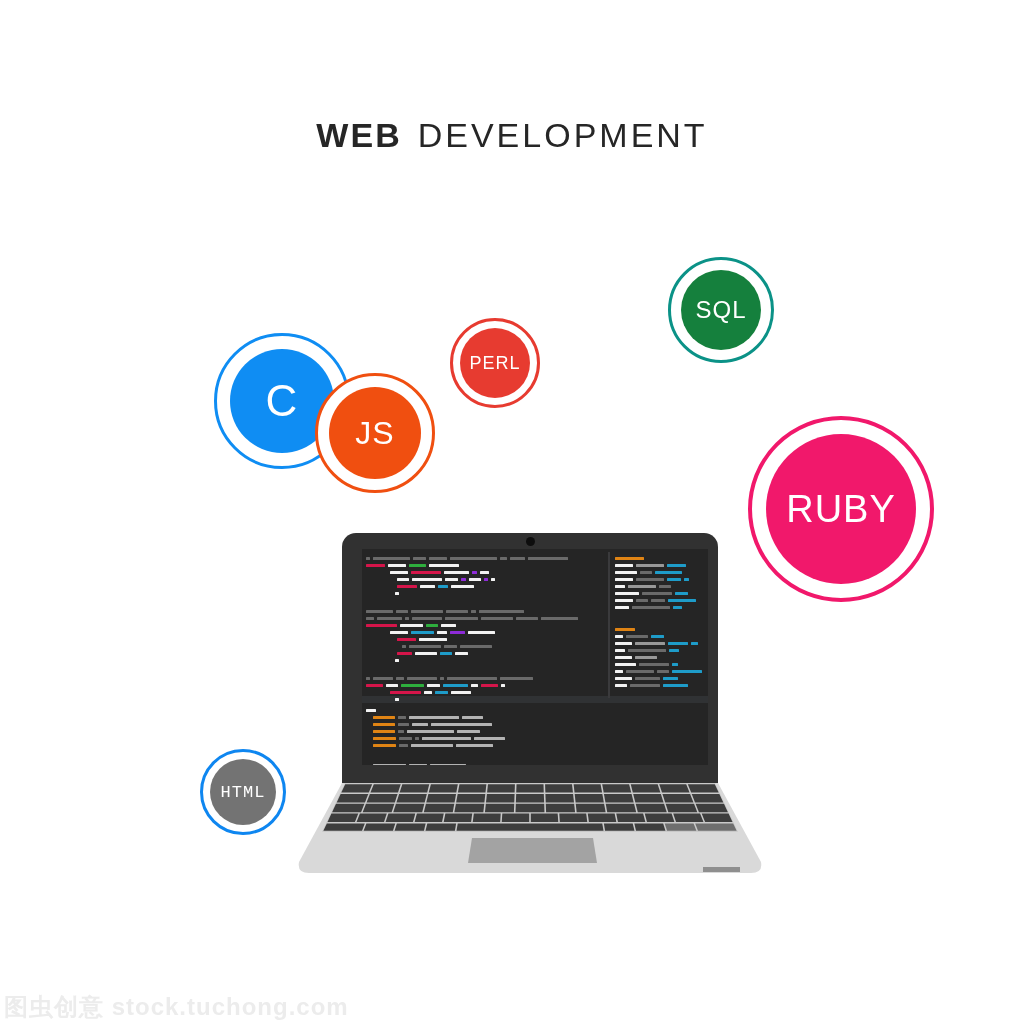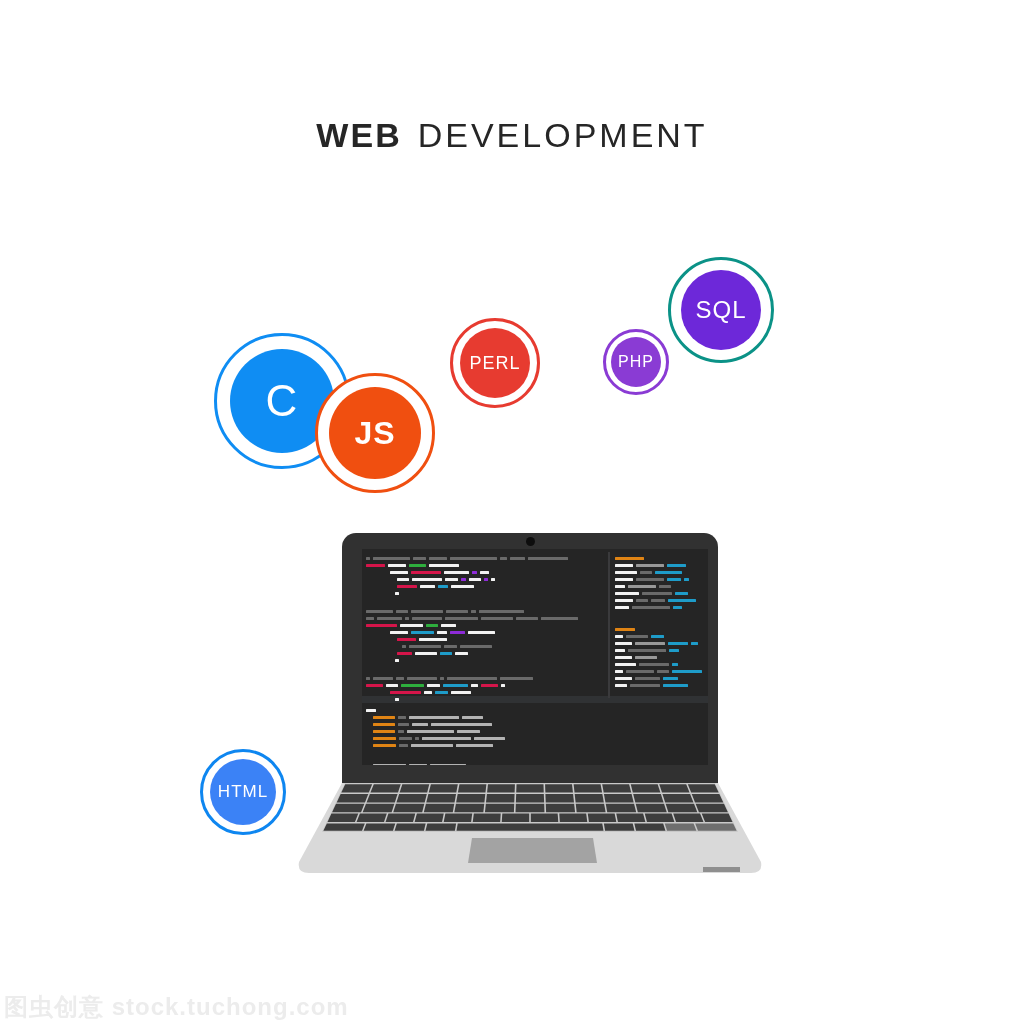--- a/index.html
+++ b/index.html
@@ -56,41 +56,41 @@
   <span class="bold">WEB</span><span class="light">DEVELOPMENT</span>
 </div>
 
 <div id="language-circles">
     <div class="ring" style="left: 214px; top: 333px; height: 136px; width: 136px; border: 3px solid rgb(15, 141, 243); z-index: 1;">
       <div class="fill" style="height: 104px; width: 104px; background: rgb(15, 141, 243); font-size: 44px;">
         <span>C</span>
       </div>
     </div>
     <div class="ring" style="left: 315px; top: 373px; height: 120px; width: 120px; border: 3px solid rgb(240, 79, 16); z-index: 3;">
-      <div class="fill" style="height: 92px; width: 92px; background: rgb(240, 79, 16); font-size: 32px; font-weight: bold;">
+      <div class="fill" style="height: 92px; width: 92px; background: rgb(240, 79, 16); font-size: 32px;">
         <span>JS</span>
       </div>
     </div>
     <div class="ring" style="left: 450px; top: 318px; height: 90px; width: 90px; border: 3px solid rgb(231, 59, 48); z-index: 1;">
       <div class="fill" style="height: 70px; width: 70px; background: rgb(231, 59, 48); font-size: 18px;">
         <span>PERL</span>
       </div>
     </div>
     <div class="ring" style="left: 668px; top: 257px; height: 106px; width: 106px; border: 3px solid rgb(11, 146, 135); z-index: 1;">
-      <div class="fill" style="height: 80px; width: 80px; background: #6d28d9; font-size: 24px;">
+      <div class="fill" style="height: 80px; width: 80px; background: #15803d; font-size: 24px;">
         <span>SQL</span>
       </div>
     </div>
-    <div class="ring" style="left: 603px; top: 329px; height: 66px; width: 66px; border: 3px solid rgb(138, 59, 212); z-index: 1;">
-      <div class="fill" style="height: 50px; width: 50px; background: rgb(138, 59, 212); font-size: 16px;">
-        <span>PHP</span>
+    <div class="ring" style="left: 748px; top: 416px; height: 186px; width: 186px; border: 4px solid rgb(241, 24, 107); z-index: 3;">
+      <div class="fill" style="height: 150px; width: 150px; background: rgb(241, 24, 107); font-size: 38px;">
+        <span>RUBY</span>
       </div>
     </div>
     <div class="ring" style="left: 200px; top: 749px; height: 86px; width: 86px; border: 3px solid rgb(14, 134, 240); z-index: 1;">
-      <div class="fill" style="height: 66px; width: 66px; background: #3b82f6; font-size: 17px;">
+      <div class="fill" style="height: 66px; width: 66px; background: #737373; font-size: 17px; font-family: Liberation Mono, monospace;">
         <span>HTML</span>
       </div>
     </div>
   </div>
 
 <div id="laptop">
   <div class="screen">
     <div class="webcam"></div>
     <div class="screen-inner">
       <div class="hl-strip"></div>

